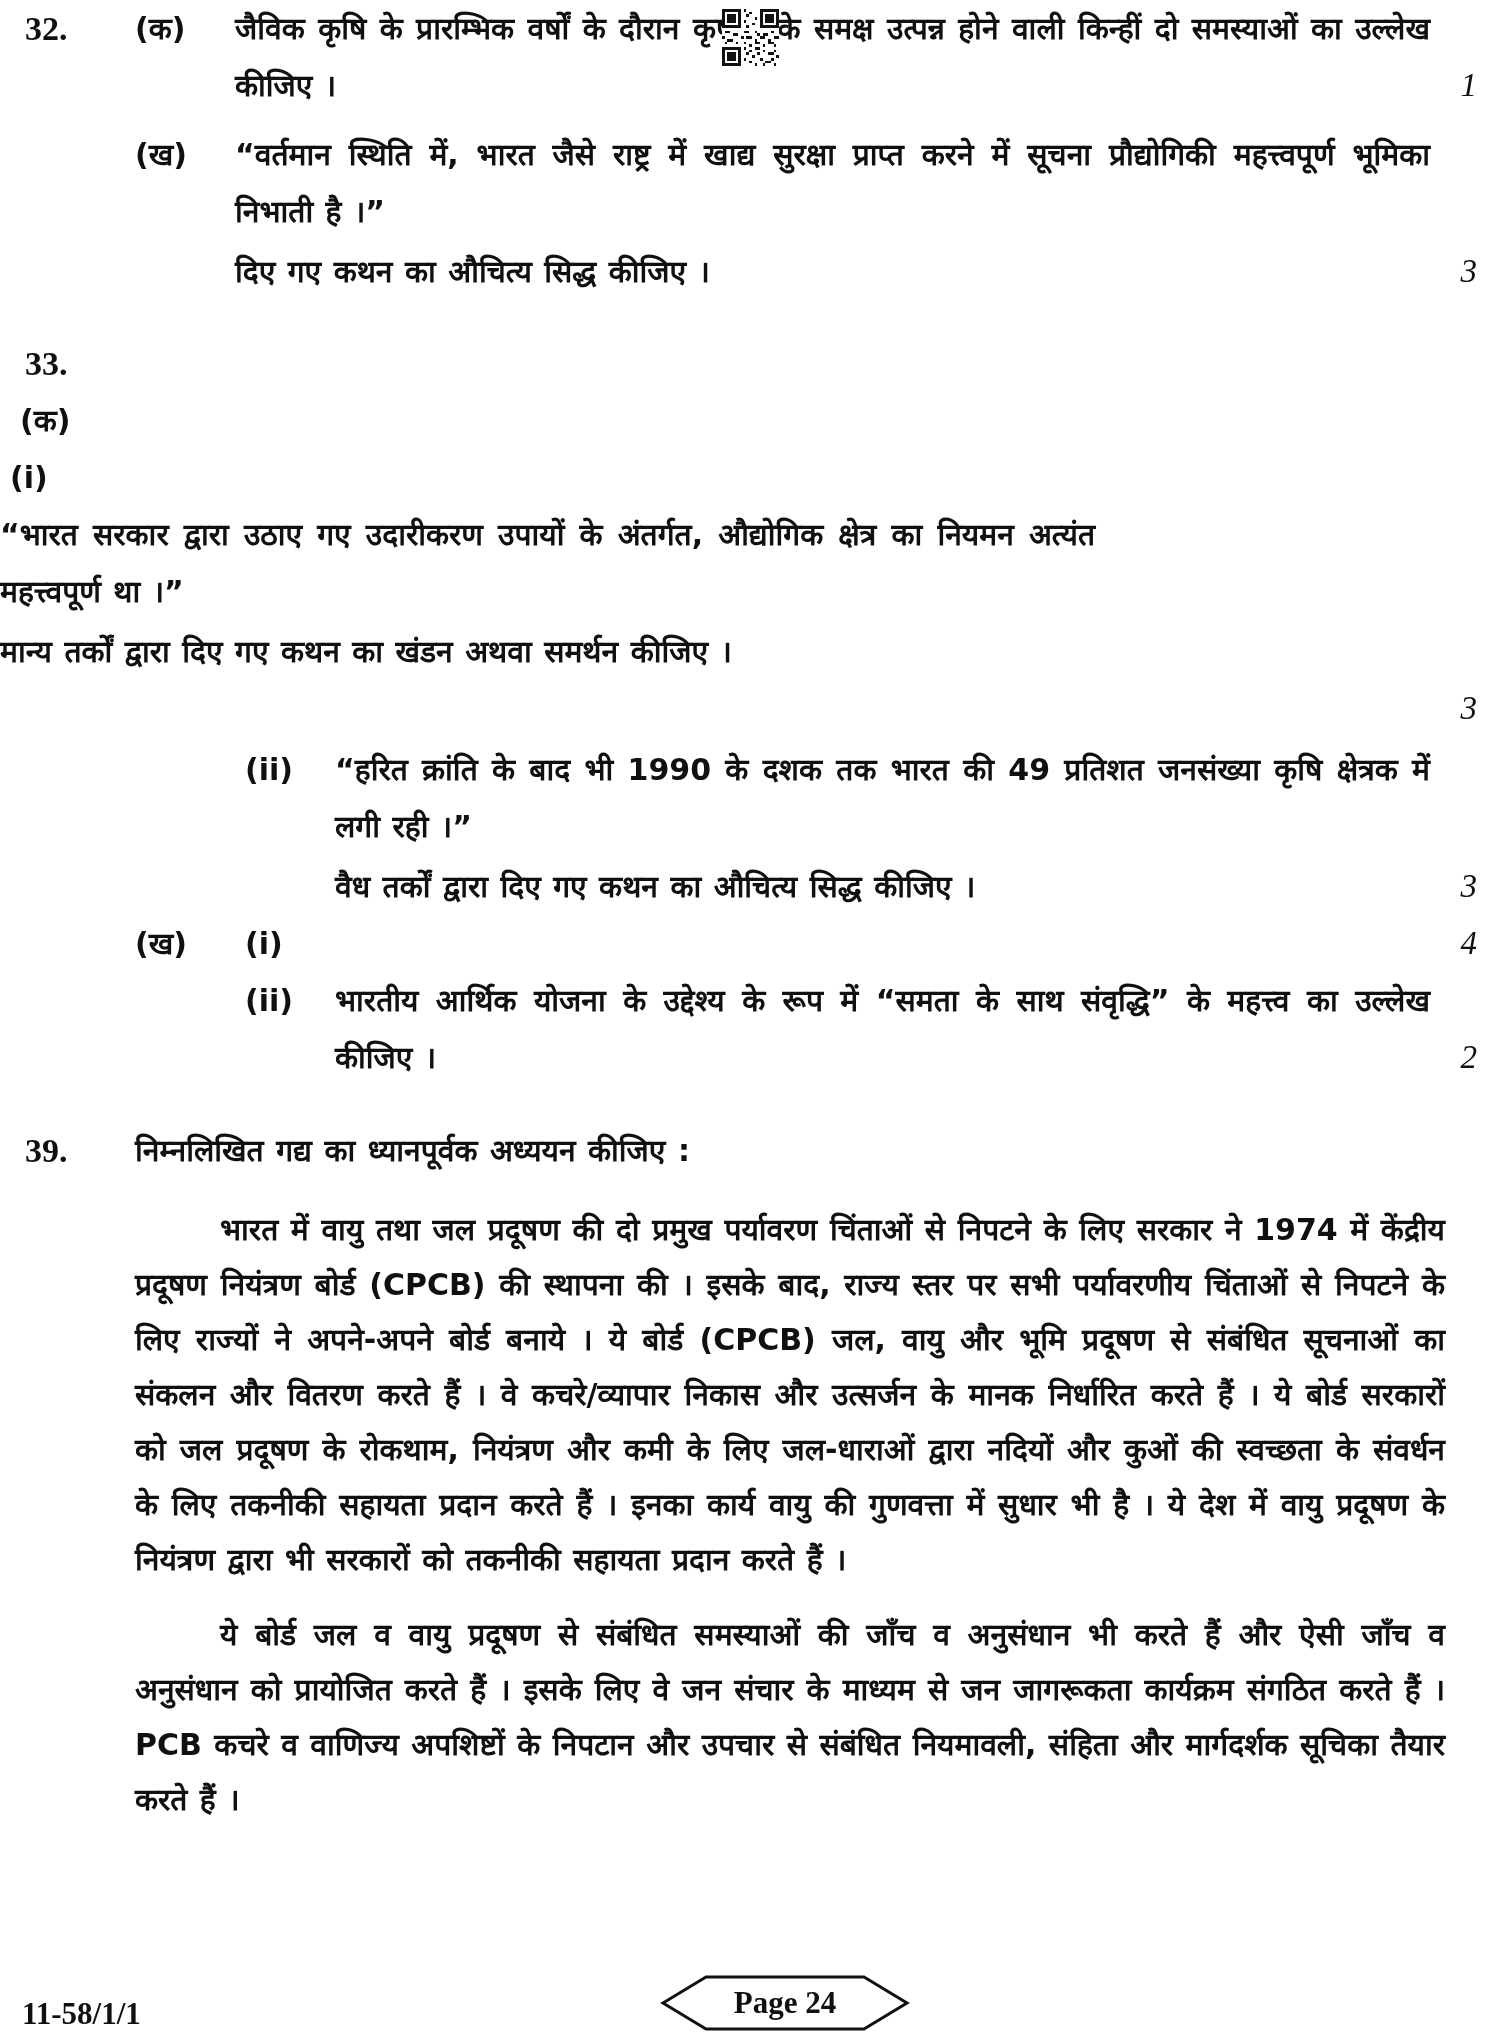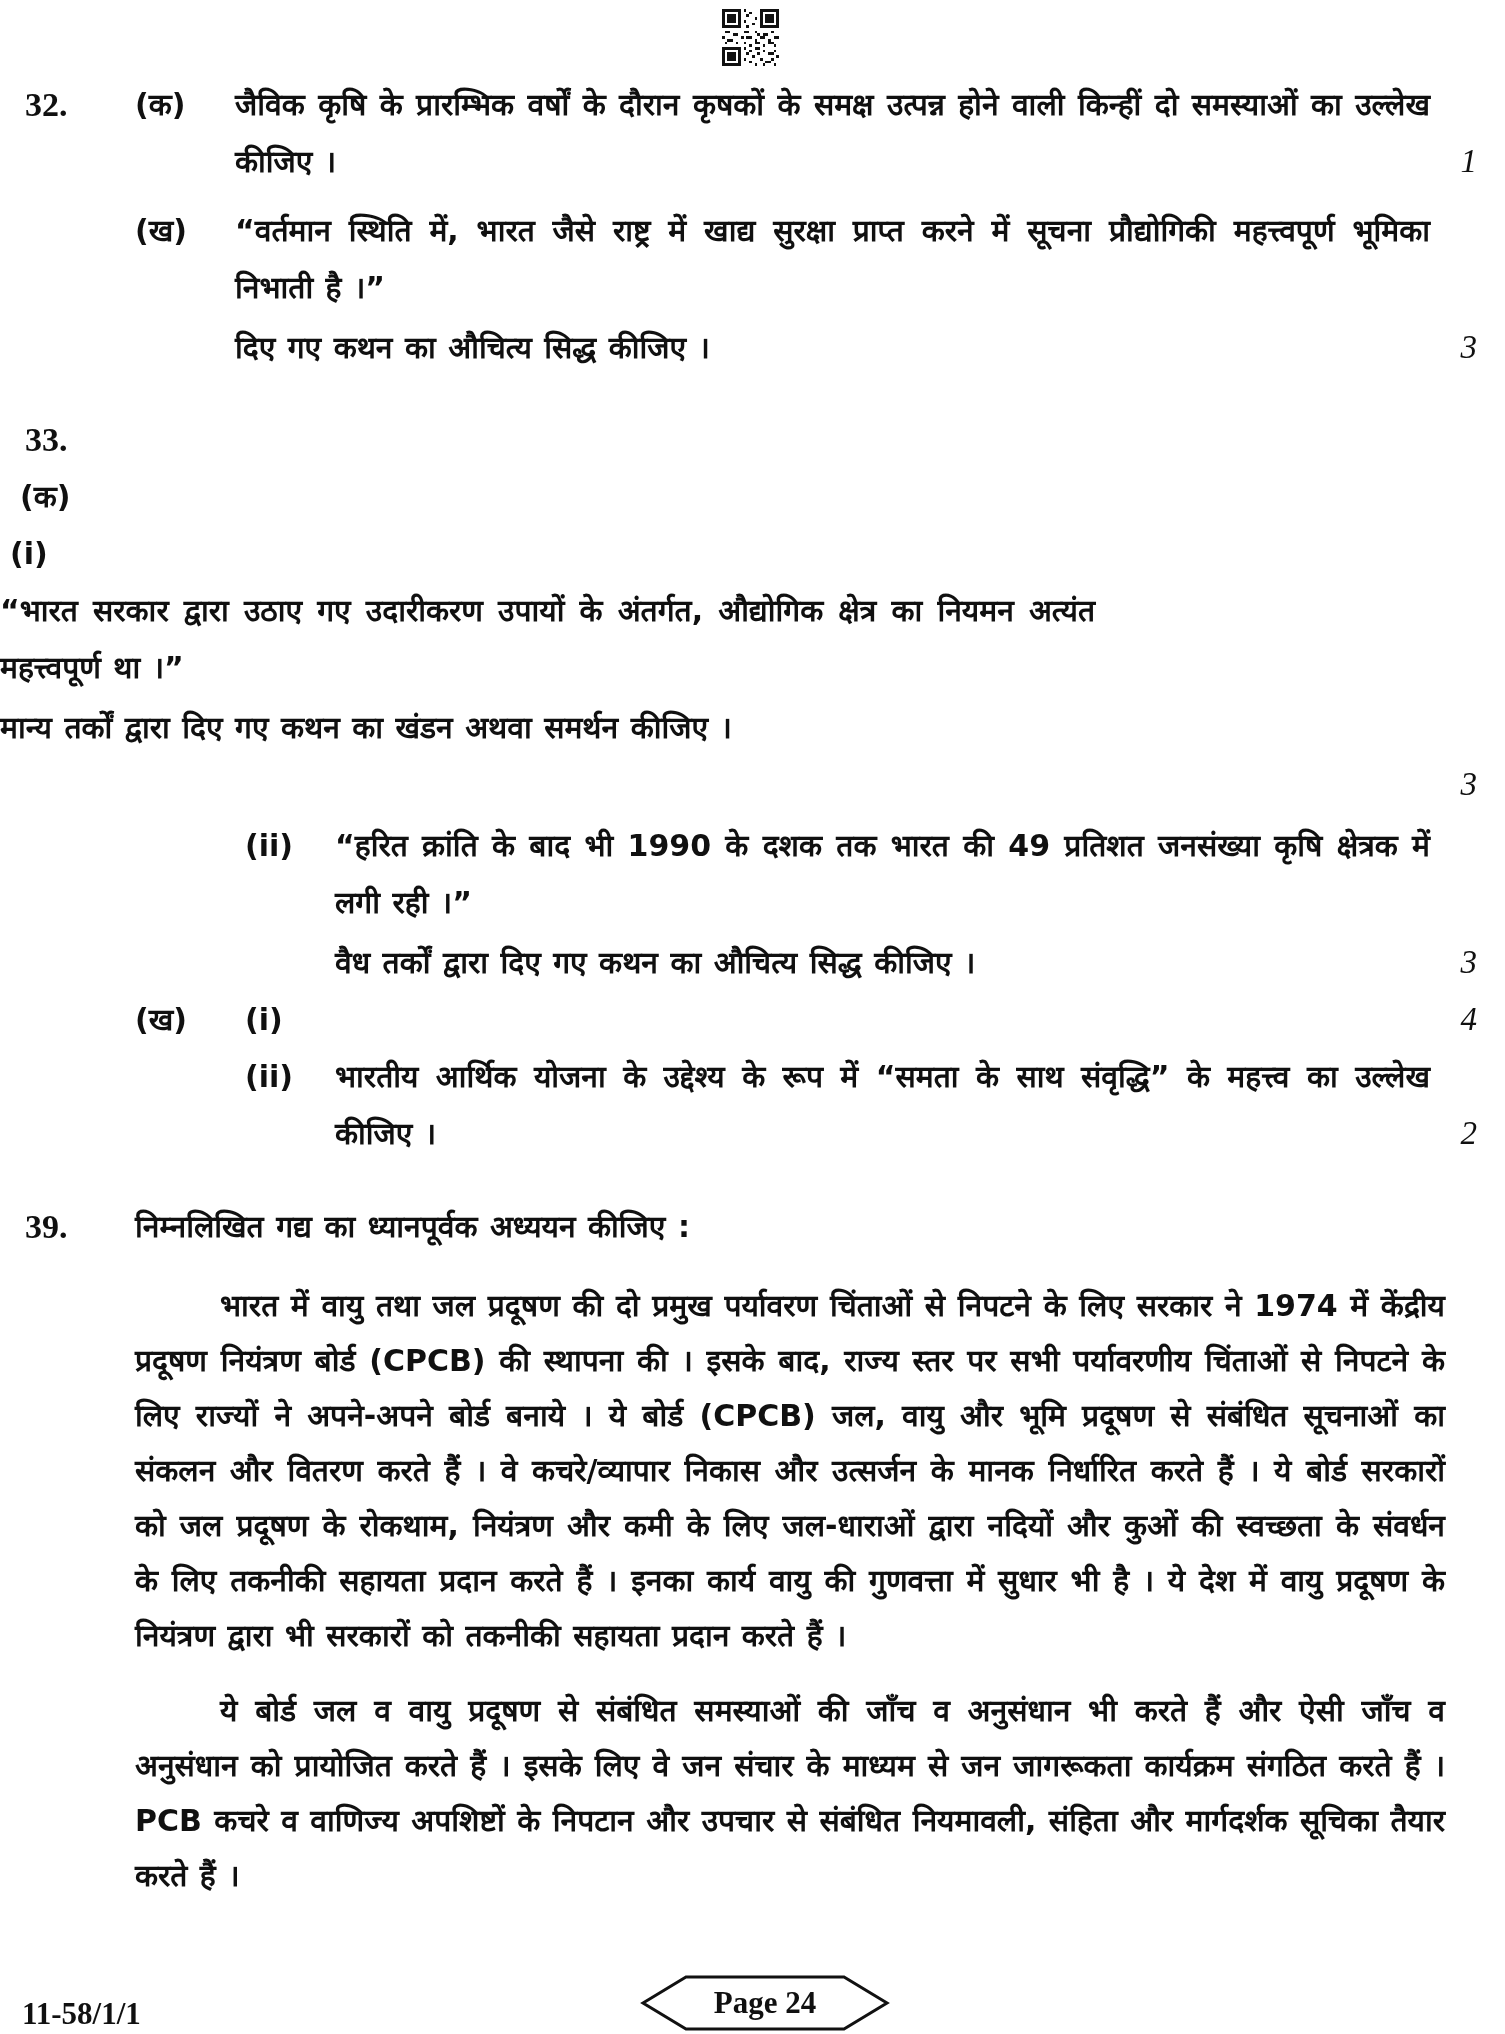--- a/index.html
+++ b/index.html
@@ -11,21 +11,21 @@
     color:#101010;
     font-family:"DejaVu Sans", sans-serif;
     overflow:hidden;
   }
   
   .qr {
     position:absolute; top:8px; left:722px;
     width:57px; height:59px;
   }
   
-  #content { padding-top:76px; }
+  #content { }
   .row { display:flex; align-items:flex-start; }
   .hindi {
     font-weight:700;
     font-size:30px;
     line-height:57px;
     word-spacing:2px;
   }
   .col-q {
     width:115px; padding-left:25px; box-sizing:border-box;
     font-family:"Liberation Serif", serif;
@@ -65,21 +65,21 @@
     font-weight:700; font-size:30px; line-height:55px; word-spacing:2px;
   }
   .q34head { padding-left:20px; }
   
   .footer { position:absolute; left:0; bottom:0; width:100%; height:64px; }
   .footer-code {
     position:absolute; left:22px; bottom:2px;
     font-family:"Liberation Serif", serif;
     font-weight:700; font-size:31px;
   }
-  .page-badge { position:absolute; left:640px; bottom:2px; width:250px; height:58px; }
+  .page-badge { position:absolute; left:660px; bottom:2px; width:250px; height:58px; }
   .page-badge .badge-label {
     position:absolute; inset:0;
     display:flex; align-items:center; justify-content:center;
     font-family:"Liberation Serif", serif;
     font-weight:700; font-size:31px;
   }
 </style>
 </head>
 <body>
 

